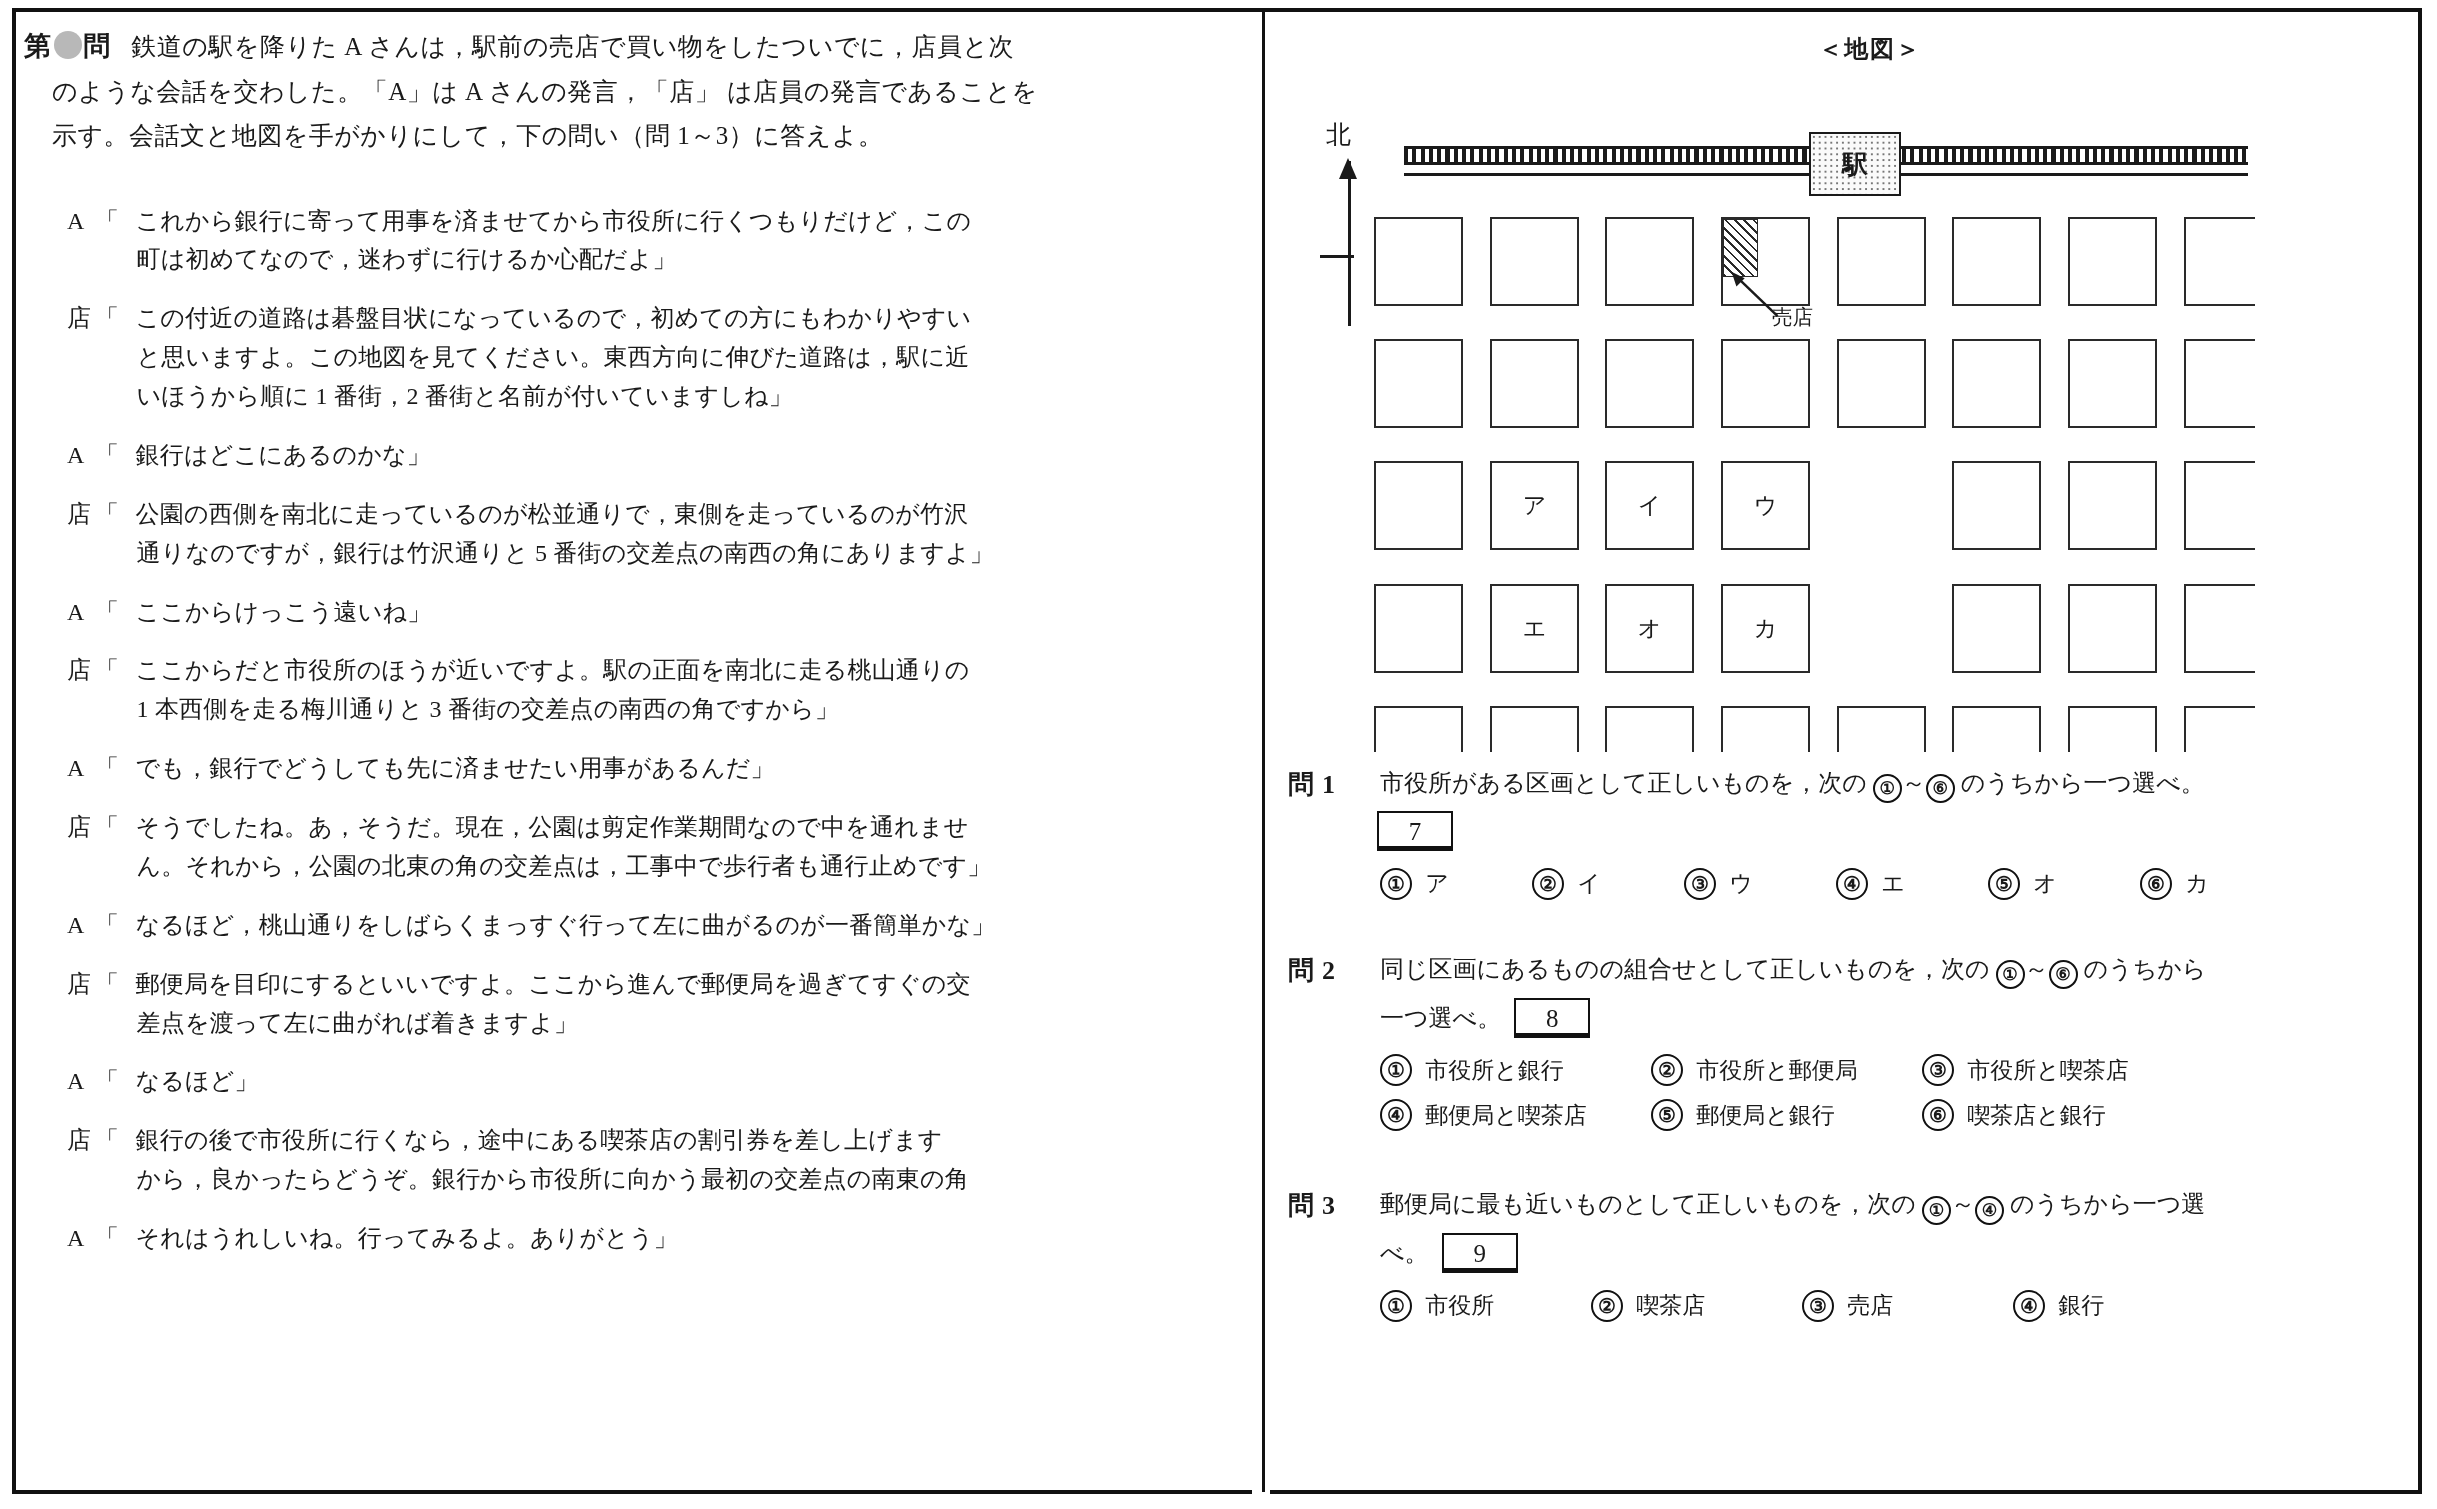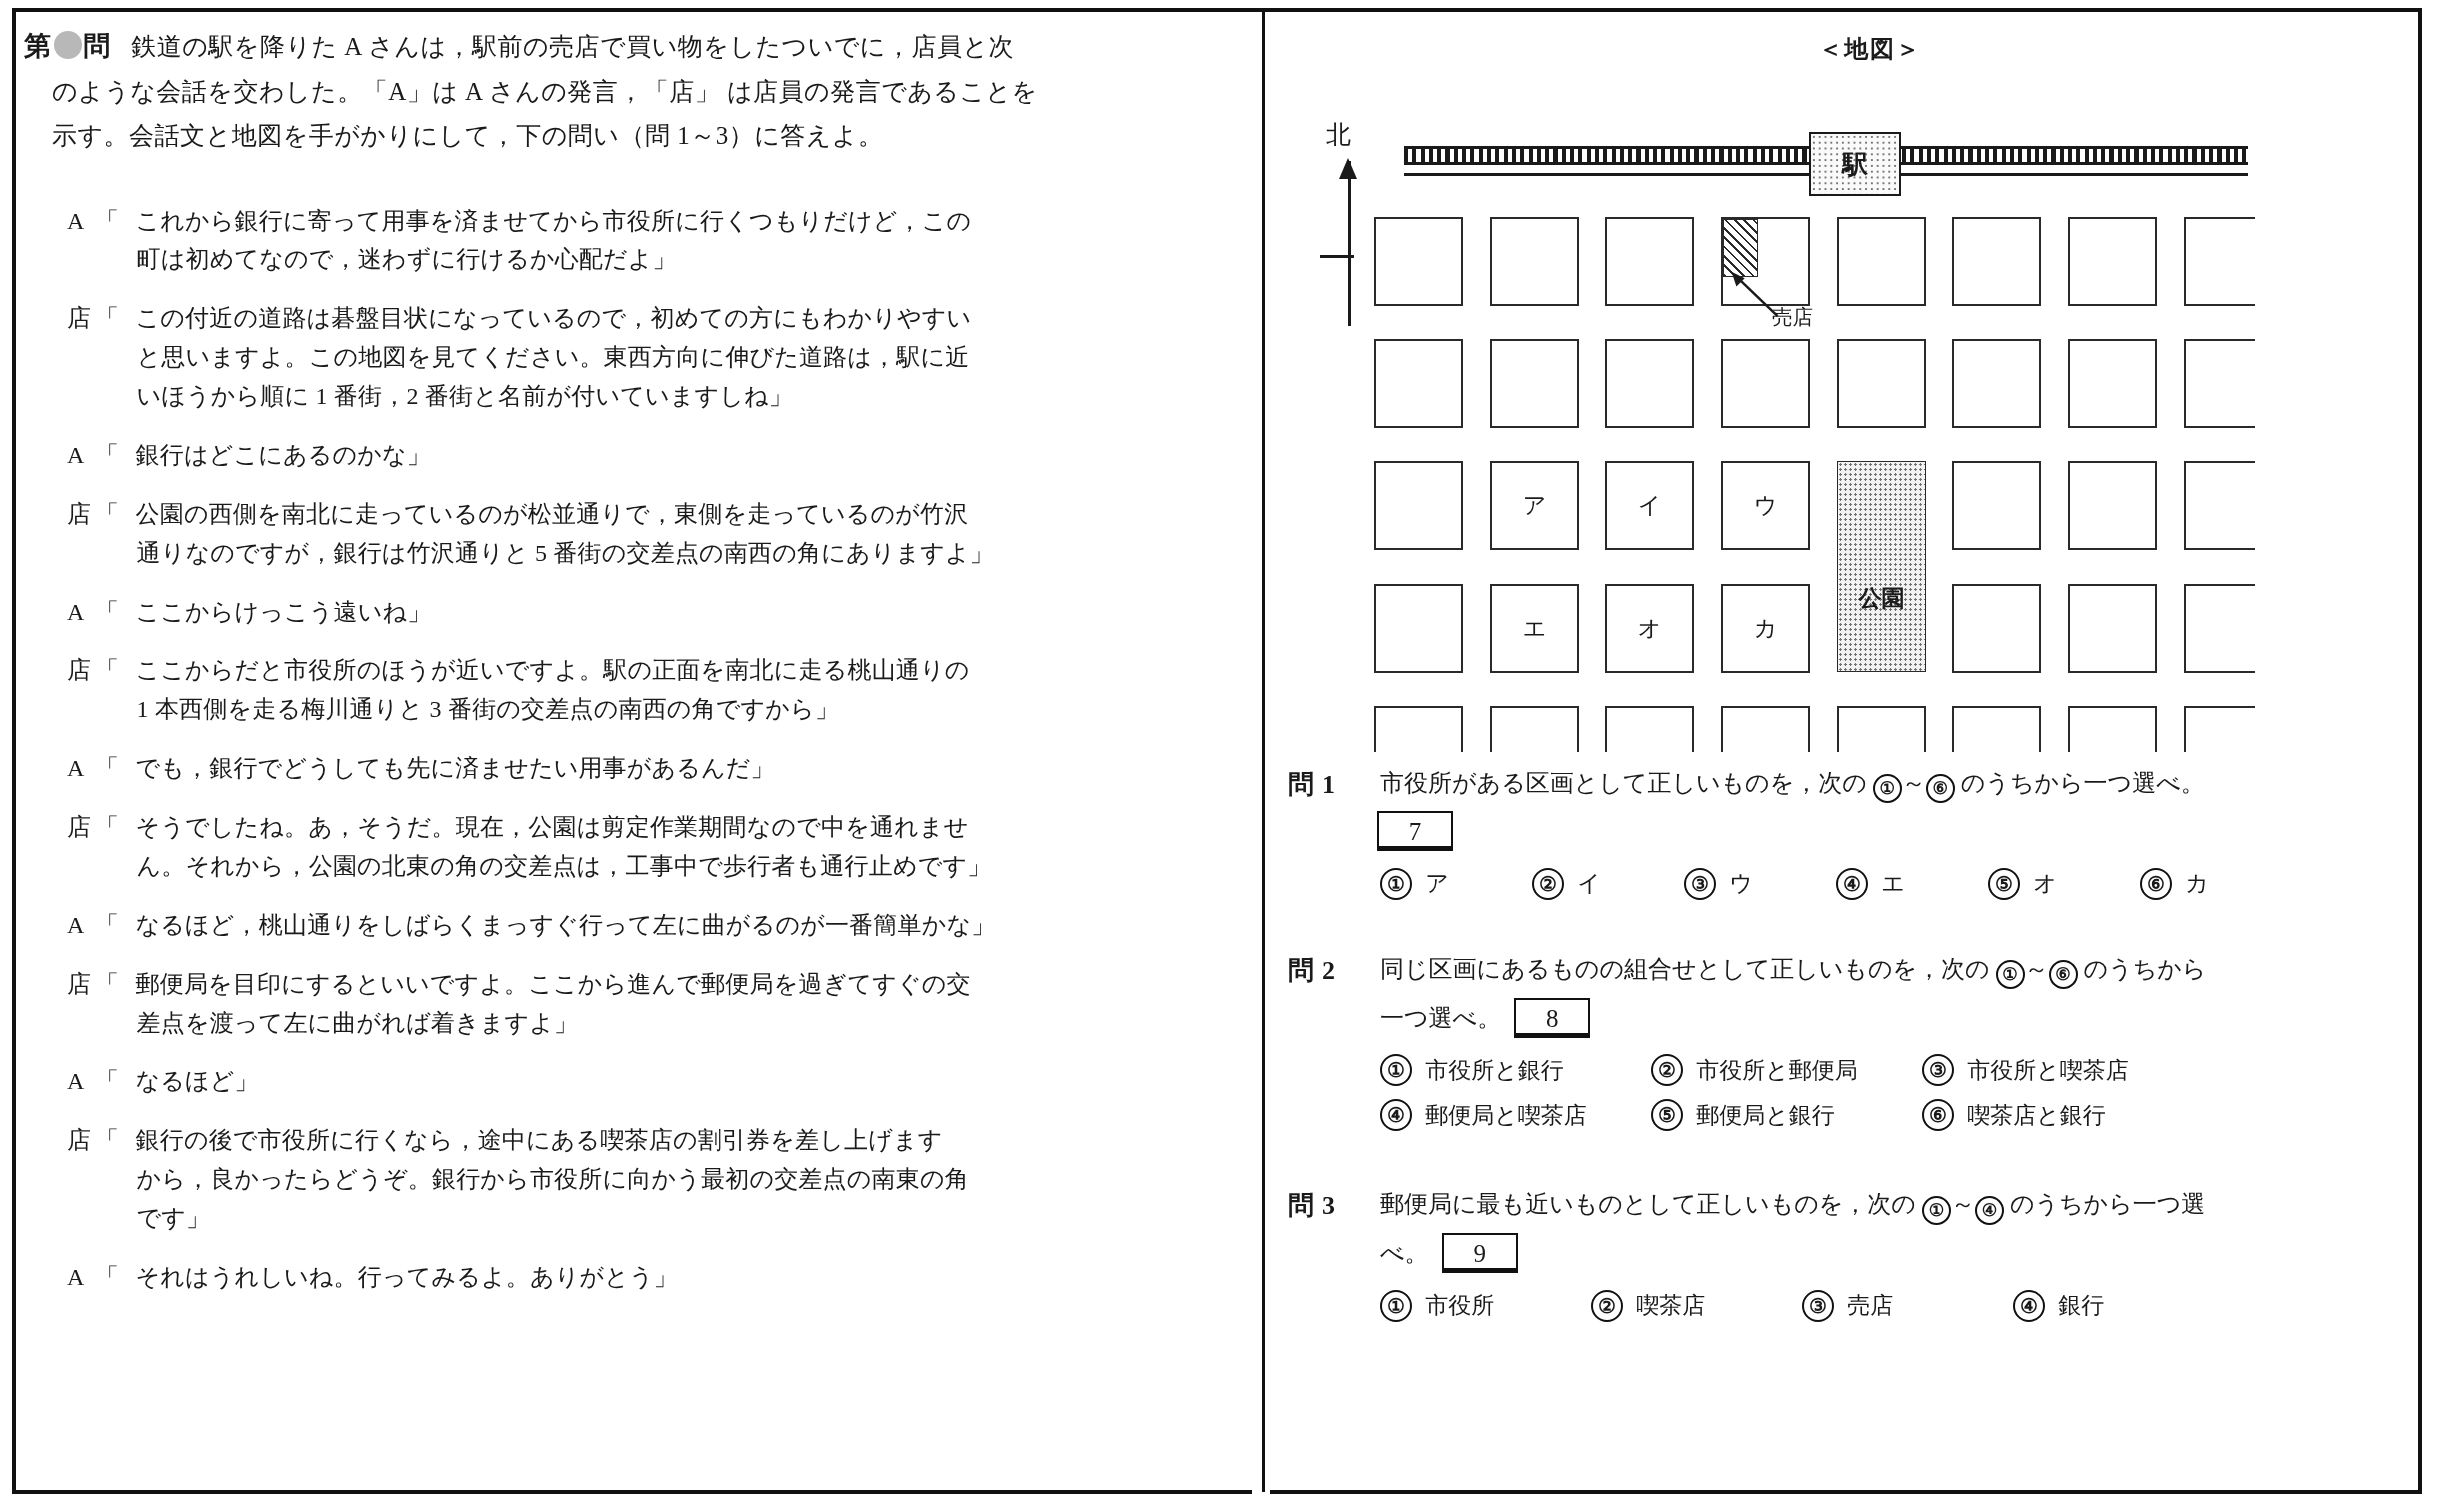--- a/index.html
+++ b/index.html
@@ -447,21 +447,20 @@
         <span class="ln">なるほど」</span>
       </span>
     </div>
 
     <div class="turn">
       <span class="who">店</span>
       <span class="kagi">「</span>
       <span class="speech">
         <span class="ln">銀行の後で市役所に行くなら，途中にある喫茶店の割引券を差し上げます</span>
         <span class="ln">から，良かったらどうぞ。銀行から市役所に向かう最初の交差点の南東の角</span>
-        <span class="ln">です」</span>
       </span>
     </div>
 
     <div class="turn">
       <span class="who">A</span>
       <span class="kagi">「</span>
       <span class="speech">
         <span class="ln">それはうれしいね。行ってみるよ。ありがとう」</span>
       </span>
     </div>
@@ -512,23 +511,20 @@
 
       <div class="blk" style="left:-30px; top:244px; width:89px; height:89px;"></div>
       <div class="blk" style="left:86px; top:244px; width:89px; height:89px;">
         <span>ア</span>
       </div>
       <div class="blk" style="left:201px; top:244px; width:89px; height:89px;">
         <span>イ</span>
       </div>
       <div class="blk" style="left:317px; top:244px; width:89px; height:89px;">
         <span>ウ</span>
-      </div>
-      <div class="blk park" style="left:433px; top:244px; width:89px; height:211px;">
-        <span>公園</span>
       </div>
       <div class="blk" style="left:548px; top:244px; width:89px; height:89px;"></div>
       <div class="blk" style="left:664px; top:244px; width:89px; height:89px;"></div>
       <div class="blk" style="left:780px; top:244px; width:89px; height:89px;"></div>
 
       <div class="blk" style="left:-30px; top:367px; width:89px; height:89px;"></div>
       <div class="blk" style="left:86px; top:367px; width:89px; height:89px;">
         <span>エ</span>
       </div>
       <div class="blk" style="left:201px; top:367px; width:89px; height:89px;">

